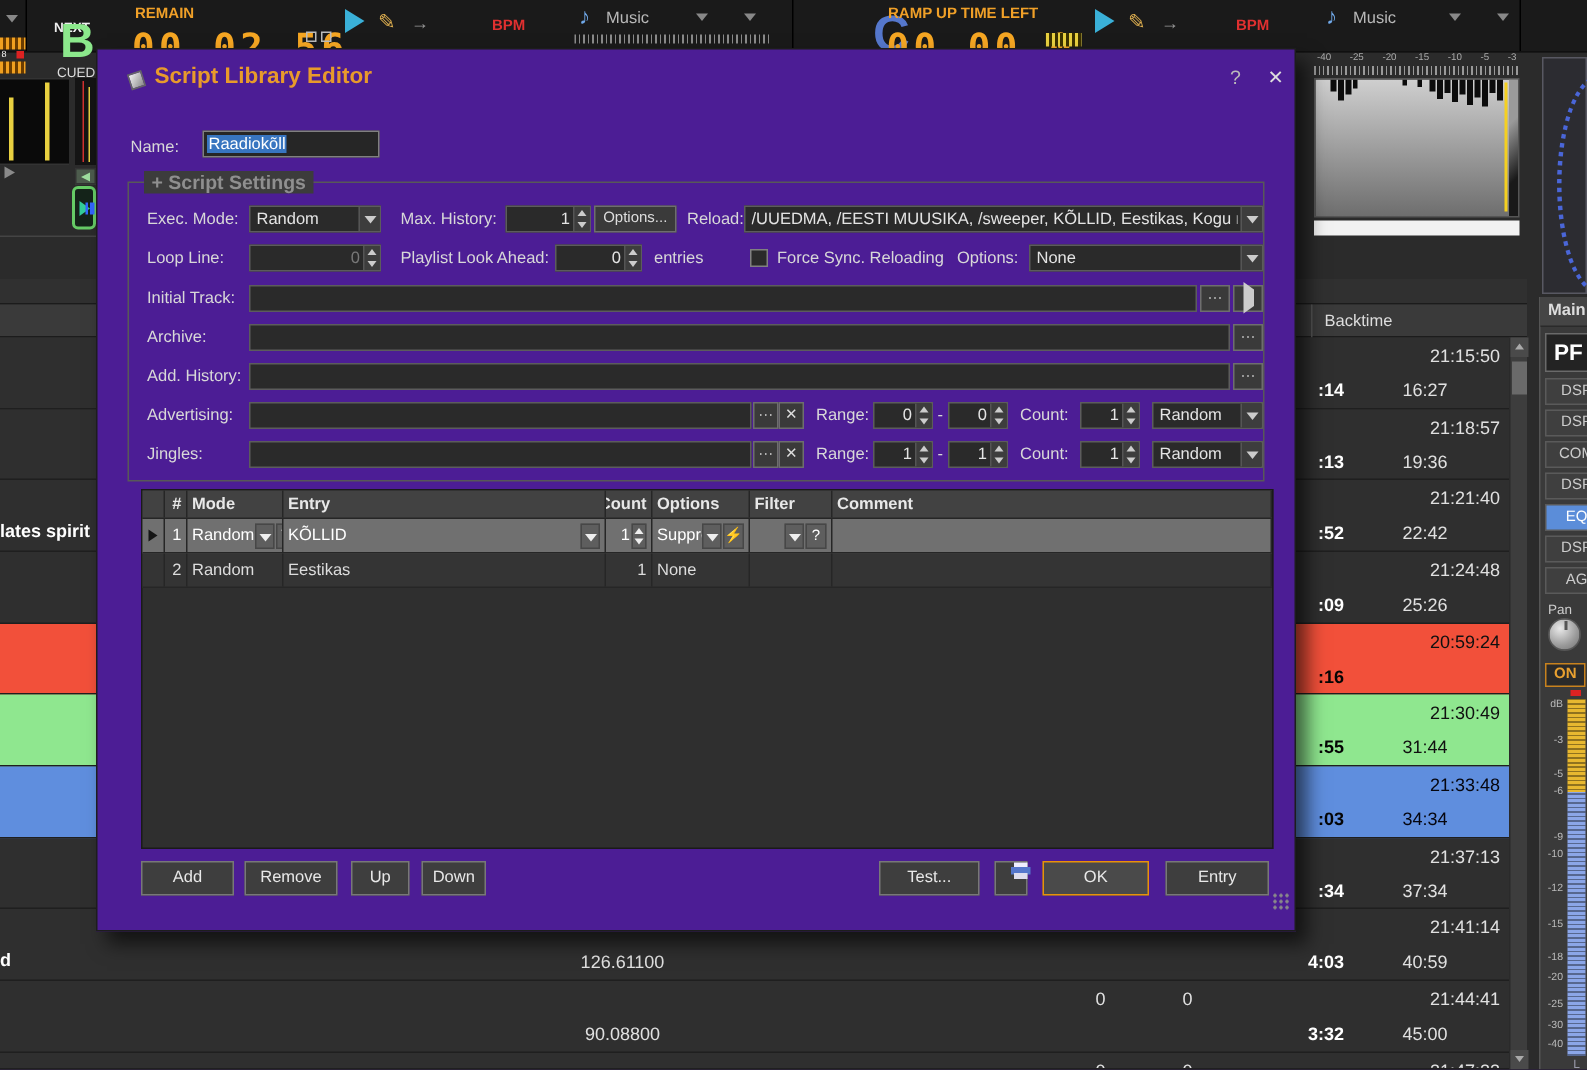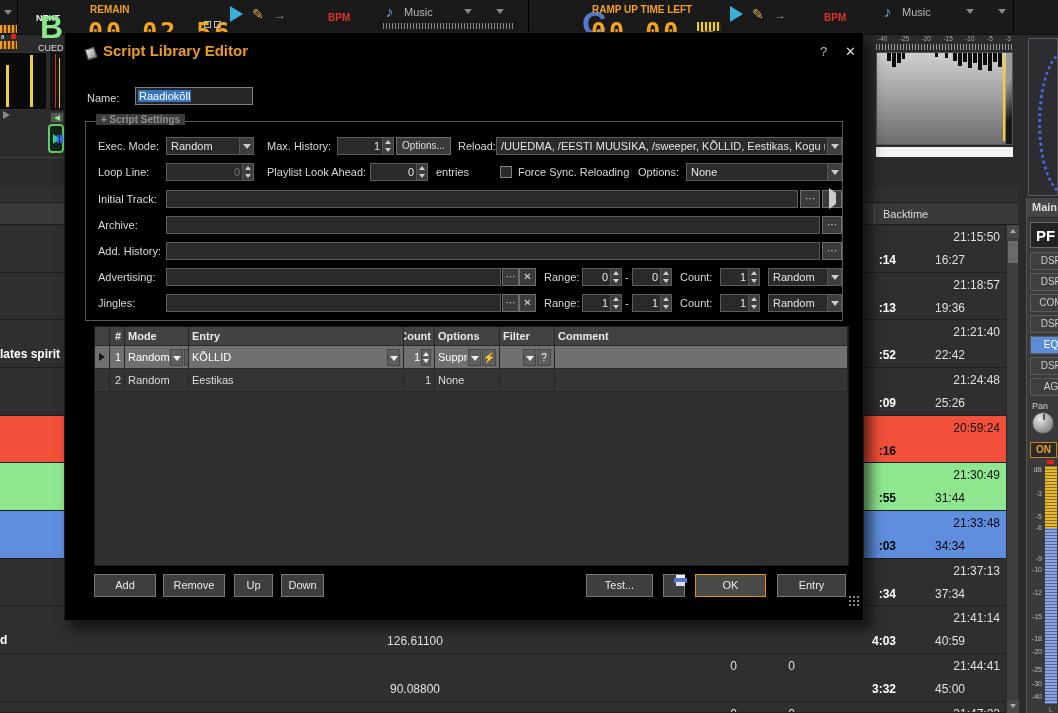--- a/index.html
+++ b/index.html
@@ -86,41 +86,41 @@
   .knob{position:absolute;left:5px;top:214px;width:22px;height:22px;border-radius:50%;background:radial-gradient(circle at 35% 30%,#e9e9e9,#9a9a9a 60%,#6f6f6f);border:1px solid #555;}
   .knob i{position:absolute;left:10px;top:1px;width:2px;height:6px;background:#555;}
   .mx-on{position:absolute;left:3px;top:244px;width:27px;height:16px;background:#2a2a2a;border:1px solid #c8821e;color:#e8a030;font-size:10px;font-weight:bold;text-align:center;line-height:14px;}
   .m-lbl{position:absolute;left:0;width:15px;text-align:right;font-size:7px;color:#bbb;}
   .mx-bar{position:absolute;left:18px;top:268px;width:12px;height:238px;background:linear-gradient(#e8b830 0 26%,#8ba6e8 26% 100%);}
   .mx-bar:after{content:"";position:absolute;inset:0;background:repeating-linear-gradient(180deg,rgba(0,0,0,.38) 0 1px,transparent 1px 3px);}
   .mx-red{position:absolute;left:20px;top:262px;width:7px;height:4px;background:#d22;}
   .mx-L{position:absolute;left:18px;top:507px;width:12px;text-align:center;font-size:8px;color:#99a;}
 
   
-  .dlg{position:absolute;left:64px;top:32px;width:800px;height:589px;background:#000000;border:1px solid #1d1d1d;box-shadow:7px 8px 12px rgba(0,0,0,.6);z-index:10;color:#d8d8d8;font-size:11px;}
+  .dlg{position:absolute;left:64px;top:32px;width:800px;height:589px;background:#4c1d95;border:1px solid #1d1d1d;box-shadow:7px 8px 12px rgba(0,0,0,.6);z-index:10;color:#d8d8d8;font-size:11px;}
   .dlg-icon{position:absolute;left:21px;top:15px;width:10px;height:11px;background:linear-gradient(135deg,#f2f2f2,#8a8a8a);transform:rotate(-18deg);border:1px solid #666;}
   .dlg-title{position:absolute;left:38px;top:9px;font-size:15px;font-weight:bold;color:#e89a2b;}
   .dlg-help{position:absolute;left:755px;top:11px;color:#bbb;font-size:13px;cursor:default;}
   .dlg-close{position:absolute;left:780px;top:11px;color:#ddd;font-size:13px;cursor:default;}
   .lbl{position:absolute;color:#d8d8d8;font-size:11px;line-height:20px;white-space:nowrap;}
   .fld{position:absolute;height:18px;background:#2a2a2a;border:1px solid #5c5c5c;}
   .sbtn{position:absolute;height:18px;background:#3a3a3a;border:1px solid #6e6e6e;color:#ddd;font-size:10px;text-align:center;line-height:15px;}
   .combo{position:absolute;height:18px;background:#2a2a2a;border:1px solid #5c5c5c;}
   .combo .cv{position:absolute;left:4px;right:16px;top:0;line-height:16px;font-size:11px;color:#e4e4e4;white-space:nowrap;overflow:hidden;}
   .combo .ca{position:absolute;right:0;top:0;width:14px;height:16px;background:#3d3d3d;border-left:1px solid #555;}
   .combo .ca:after{content:"";position:absolute;left:3px;top:6px;border-top:5px solid #ccc;border-left:4px solid transparent;border-right:4px solid transparent;}
   .spin{position:absolute;height:18px;background:#2a2a2a;border:1px solid #5c5c5c;}
   .spin .sv{position:absolute;left:2px;right:13px;top:0;line-height:16px;text-align:right;color:#e4e4e4;font-size:11px;}
   .spin.dis .sv{color:#777;}
   .spin .sa{position:absolute;right:0;top:0;width:11px;height:16px;border-left:1px solid #555;background:#3d3d3d;}
   .spin .sa:before{content:"";position:absolute;left:2px;top:2px;border-bottom:4px solid #ccc;border-left:3px solid transparent;border-right:3px solid transparent;}
   .spin .sa:after{content:"";position:absolute;left:2px;bottom:2px;border-top:4px solid #ccc;border-left:3px solid transparent;border-right:3px solid transparent;}
   .chk{position:absolute;width:12px;height:12px;background:#2a2a2a;border:1px solid #808080;}
   .grp{position:absolute;left:20px;top:88px;width:758px;height:200px;border:1px solid #585858;}
-  .grp-legend{position:absolute;left:10px;top:-8px;background:#3c3c3c;padding:0 5px;color:#8f8f8f;font-weight:bold;font-size:10px;}
+  .grp-legend{position:absolute;left:10px;top:-8px;background:#3c3c3c;padding:0 5px;color:#8f8f8f;font-weight:bold;font-size:13px;}
   .grow{position:absolute;left:0;width:758px;height:20px;}
   .nmin{position:absolute;left:70px;top:54px;width:118px;height:18px;background:#262626;border:1px solid #808080;line-height:16px;padding-left:2px;}
   .nmin b{background:#3875c0;color:#fff;font-weight:normal;padding:0 1px;}
   .dpath{position:absolute;left:198px;top:58px;color:#d0d0d0;font-size:11px;white-space:nowrap;}
 
   
   .tbl{position:absolute;left:29px;top:293px;width:755px;height:240px;background:#2f2f2f;border:1px solid #1a1a1a;}
   .trow{display:flex;width:100%;border-bottom:1px solid #262626;}
   .thead{height:19px;background:#424242;color:#e8e8e8;font-weight:bold;}
   .tc{border-right:1px solid #262626;padding:0 3px;font-size:11px;line-height:18px;overflow:hidden;white-space:nowrap;position:relative;display:flex;align-items:center;}

